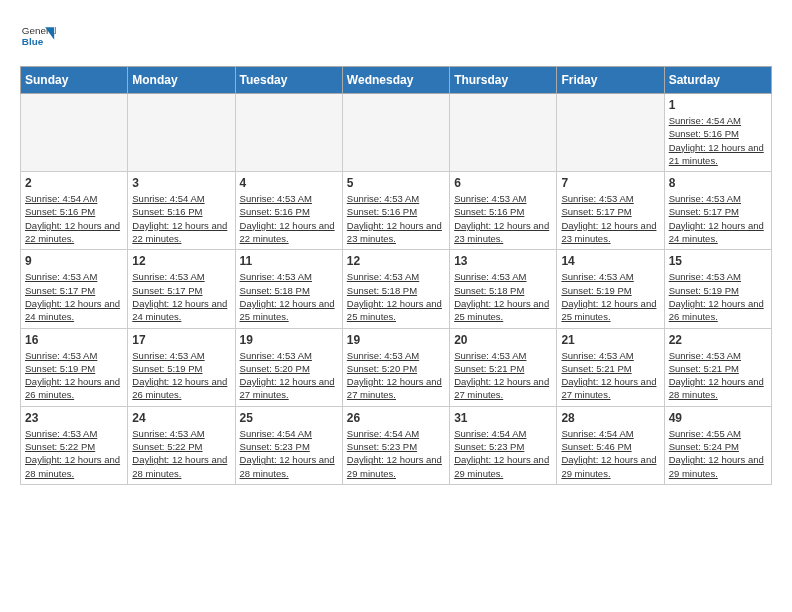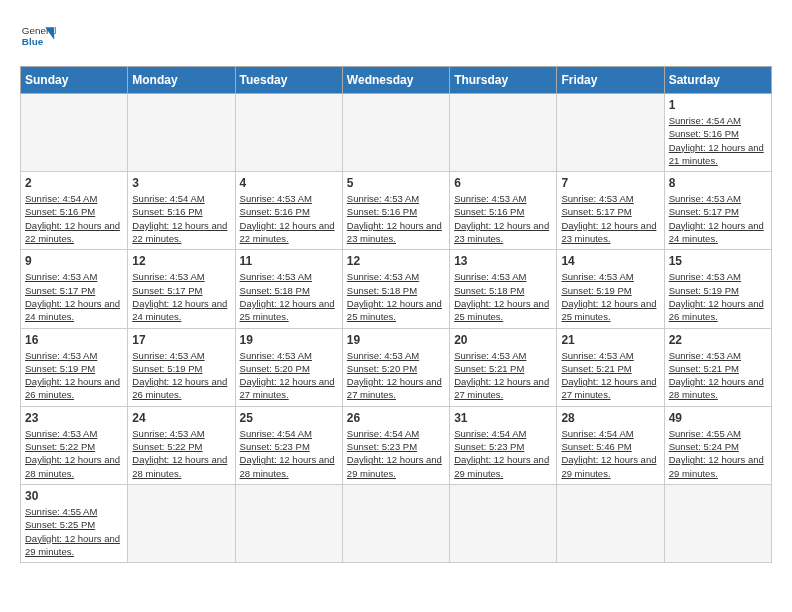--- a/index.html
+++ b/index.html
@@ -291,28 +291,14 @@
 Sunset: 5:46 PM
 Daylight: 12 hours and 29 minutes.</div>
         </td>
         <td>
           <div class="day-number">49</div>
           <div class="day-info">Sunrise: 4:55 AM
 Sunset: 5:24 PM
 Daylight: 12 hours and 29 minutes.</div>
         </td>
       </tr>
-      <tr class="week-row">
-        <td>
-          <div class="day-number">30</div>
-          <div class="day-info">Sunrise: 4:55 AM
-Sunset: 5:25 PM
-Daylight: 12 hours and 29 minutes.</div>
-        </td>
-        <td class="empty"></td>
-        <td class="empty"></td>
-        <td class="empty"></td>
-        <td class="empty"></td>
-        <td class="empty"></td>
-        <td class="empty"></td>
-      </tr>
     </tbody>
 </table>
 
 </body></html>

